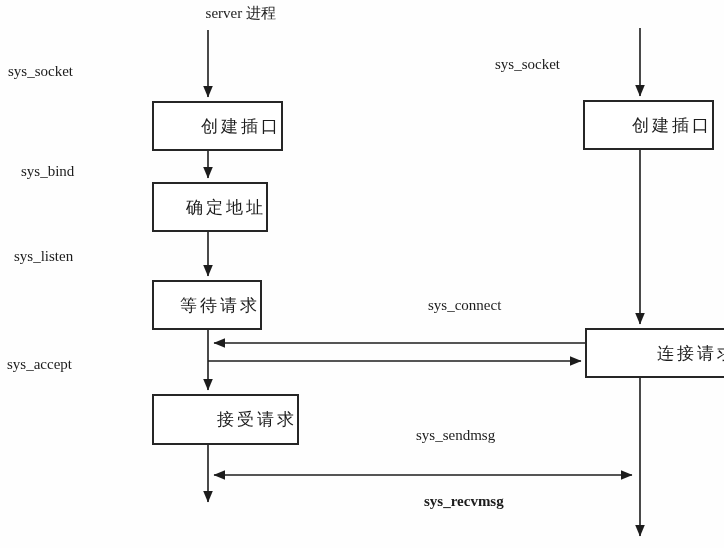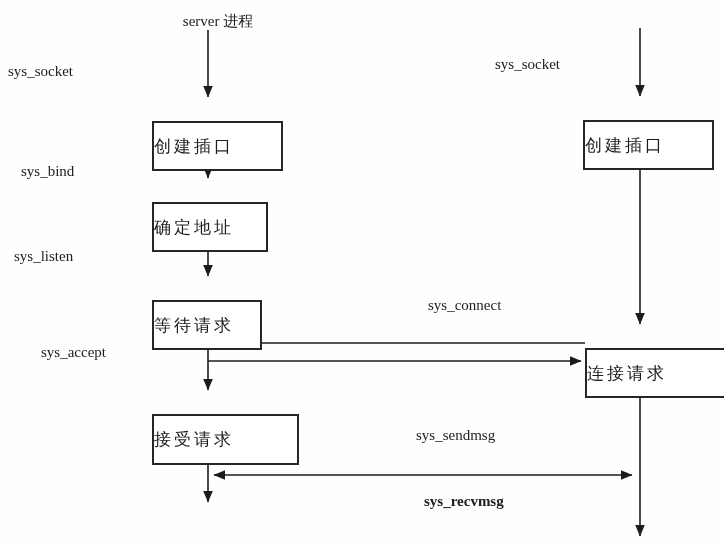--- a/index.html
+++ b/index.html
@@ -18,32 +18,31 @@
     width: 724px; height: 548px;
   }
   svg.lines line { stroke: #1c1c1c; stroke-width: 1.6; }
   svg.lines marker path { fill: #1c1c1c; }
   .lbl {
     position: absolute;
     font-size: 15px;
     white-space: nowrap;
     line-height: 1.1;
   }
-  .title-lbl { text-align: center; margin-top: 8px; }
+  .title-lbl { text-align: right; }
   .box {
     position: absolute;
     box-sizing: border-box;
     border: 2px solid #262626;
     background: #ffffff;
     display: flex;
     align-items: center;
-    justify-content: flex-start;
+    justify-content: flex-end;
     font-size: 17px;
     letter-spacing: 3px;
-    margin-top: 20px;
   }
 </style>
 </head>
 <body>
 
 <div class="canvas">
 
   <svg class="lines" viewBox="0 0 724 548">
     <defs>
       <marker id="arrow" markerWidth="14" markerHeight="12" refX="11.5" refY="5" orient="auto" markerUnits="userSpaceOnUse">
@@ -66,21 +65,21 @@
 
     <line x1="424" y1="475" x2="214" y2="475" marker-end="url(#arrow)"></line>
     <line x1="424" y1="475" x2="632" y2="475" marker-end="url(#arrow)"></line>
   </svg>
 
   <div class="lbl title-lbl" style="left:160px; top:5px; width:116px;">server 进程</div>
 
   <div class="lbl" style="left:8px;  top:63px;">sys_socket</div>
   <div class="lbl" style="left:21px; top:163px;">sys_bind</div>
   <div class="lbl" style="left:14px; top:248px;">sys_listen</div>
-  <div class="lbl" style="left:7px;  top:344px;margin-left:34px;">sys_accept</div>
+  <div class="lbl" style="left:7px;  top:356px;">sys_accept</div>
 
   <div class="lbl" style="left:495px; top:56px;">sys_socket</div>
   <div class="lbl" style="left:428px; top:297px;">sys_connect</div>
 
   <div class="lbl" style="left:416px; top:427px;">sys_sendmsg</div>
   <div class="lbl" style="left:424px; top:493px;font-weight:bold;">sys_recvmsg</div>
 
   <div class="box" style="left:152px; top:101px; width:131px; height:50px;">
     <span>创建插口</span>
   </div>

